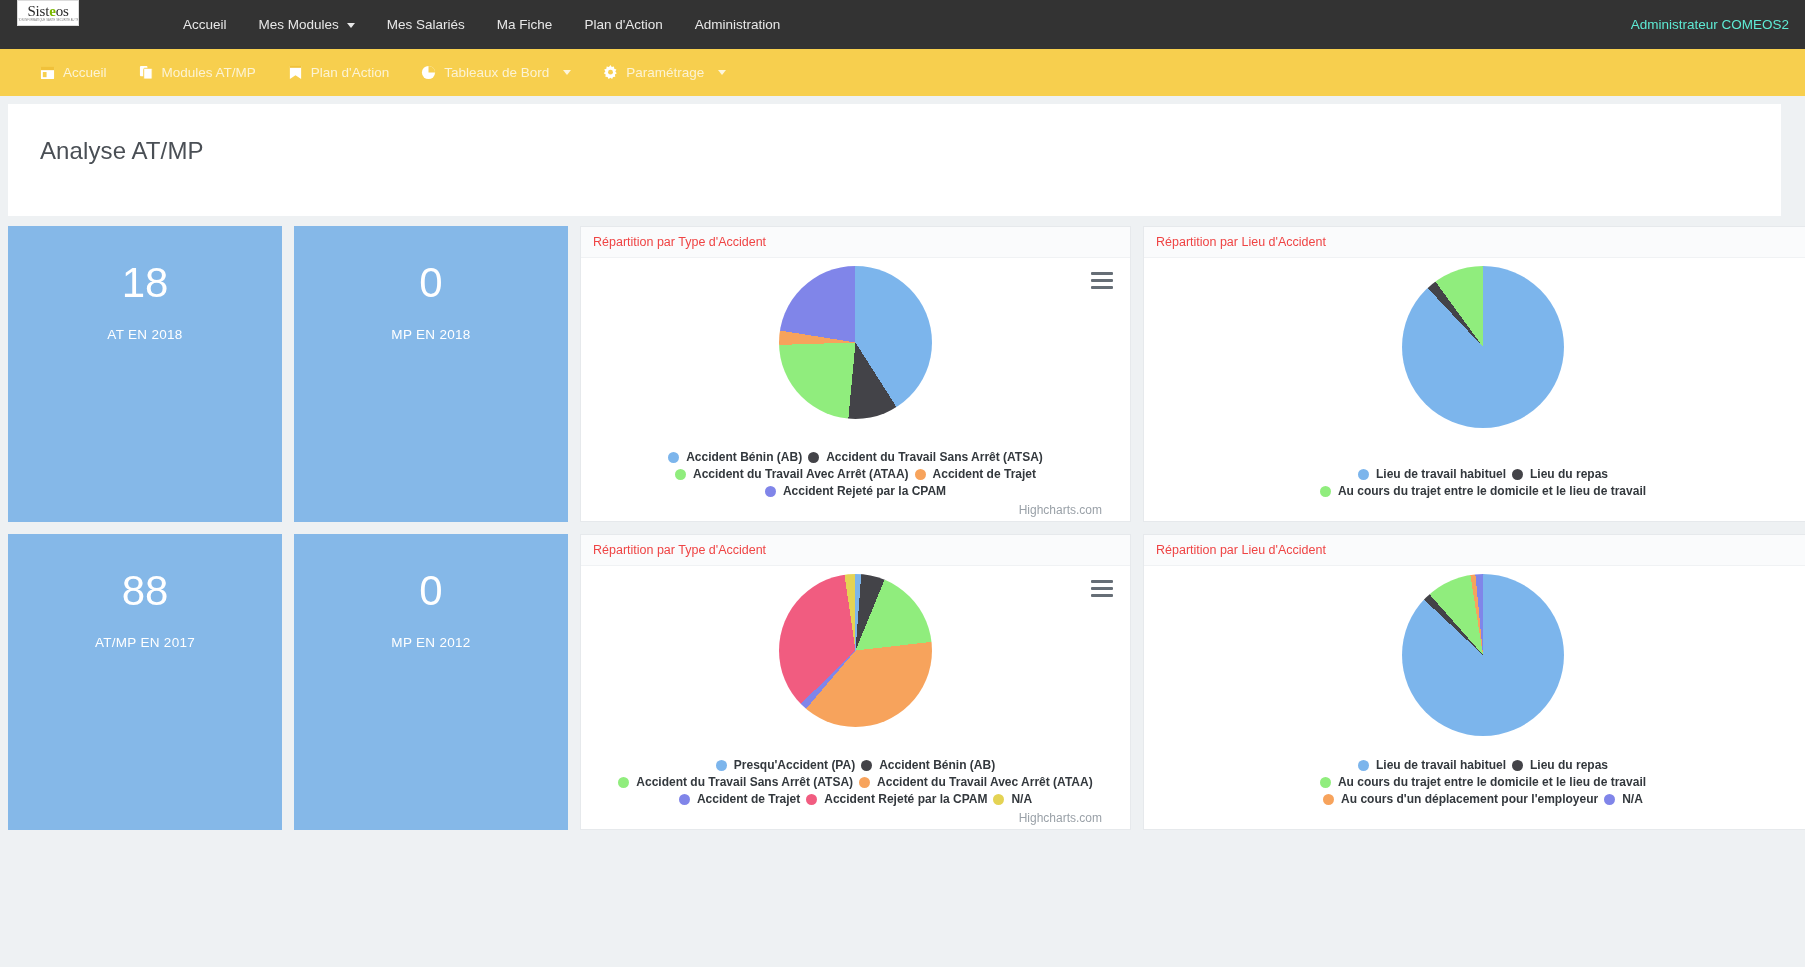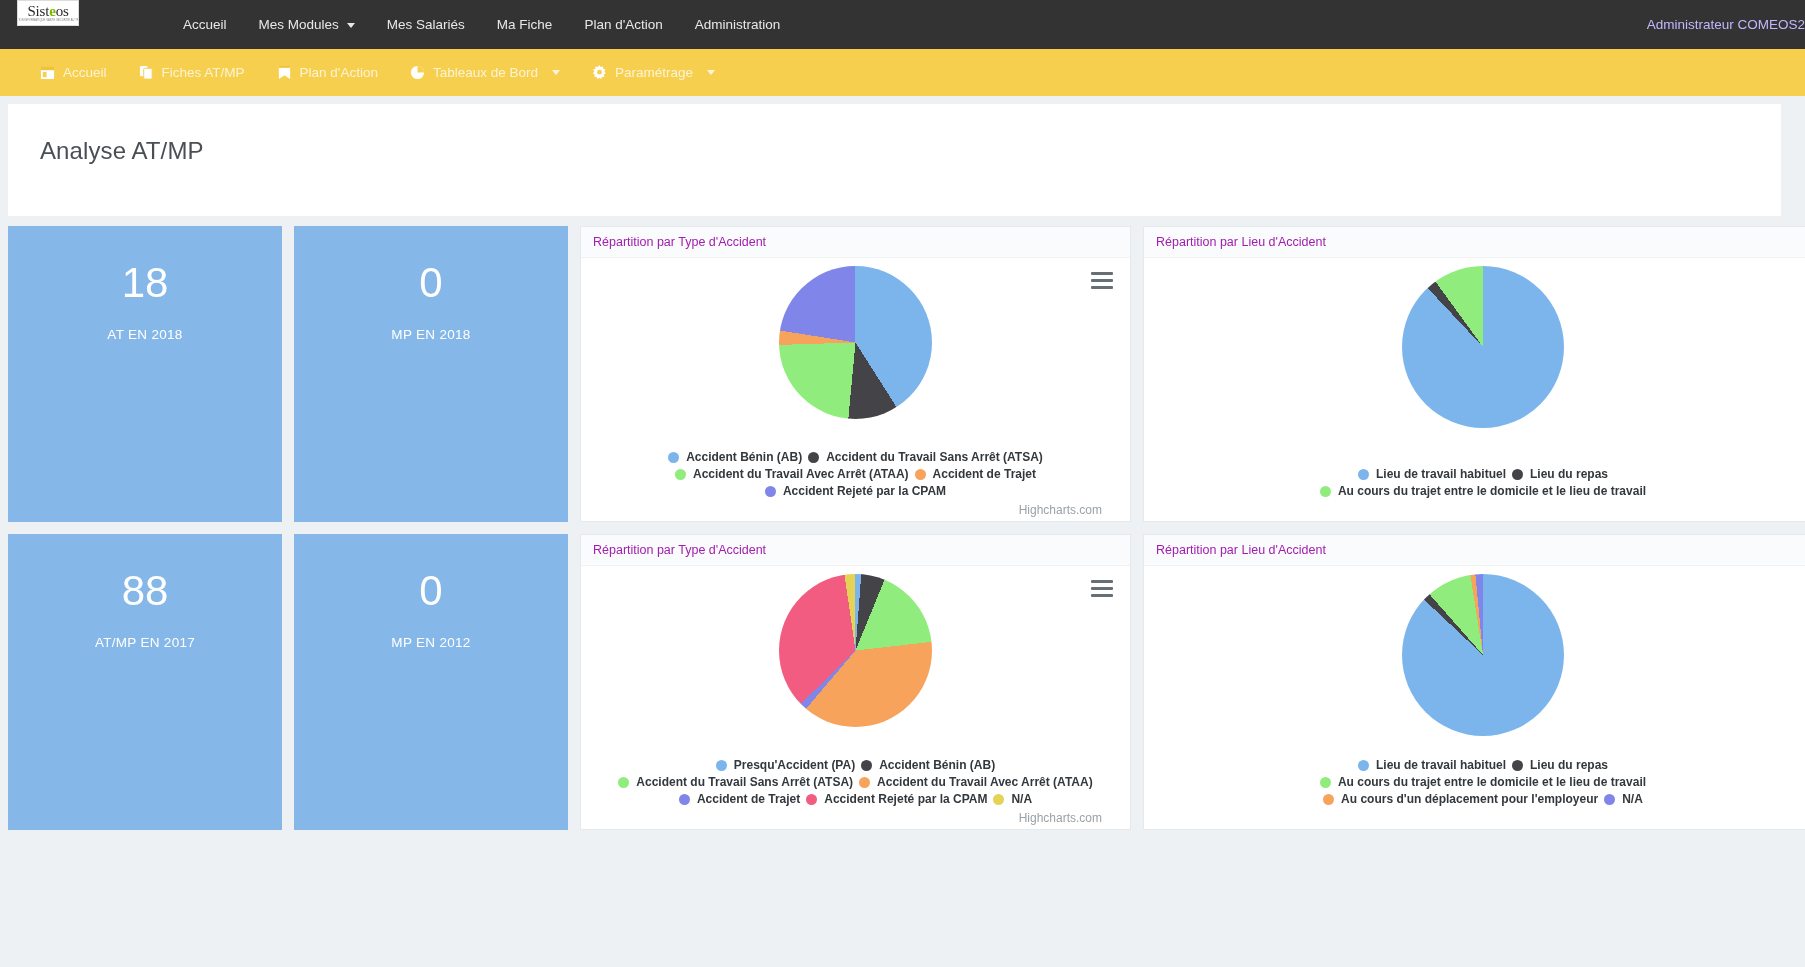--- a/index.html
+++ b/index.html
@@ -40,22 +40,22 @@
     padding: 0 16px; line-height: 49px; white-space: nowrap;
     display: flex; align-items: center; gap: 6px;
   }
   .caret {
     display: inline-block; width: 0; height: 0;
     border-left: 4px solid transparent; border-right: 4px solid transparent;
     border-top: 5px solid #e8e8e8; margin-left: 2px; position: relative; top: 1px;
   }
   .user-label {
     position: absolute; right: 0px; top: 0; line-height: 49px;
-    color: #c4b5fd; font-size: 13.5px; white-space: nowrap;
-    padding-right: 0px;
+    color: #5eead4; font-size: 13.5px; white-space: nowrap;
+    padding-right: 16px;
   }
 
   
   .subnav {
     height: 47px; background: #f7cf4e;
     display: flex; align-items: center; padding-left: 24px;
   }
   .subnav-item {
     display: flex; align-items: center; gap: 8px;
     color: #fcf3d4; font-size: 13.5px; padding: 0 16px;
@@ -101,21 +101,21 @@
 
   
   .card {
     background: #fdfdfd; border: 1px solid #e6e9ec;
     height: 296px; position: relative; overflow: hidden;
   }
   .card-head {
     height: 31px; background: #fafbfc; border-bottom: 1px solid #f0f2f4;
     display: flex; align-items: center; padding-left: 12px;
   }
-  .card-head-title { font-size: 12.5px; color: #a21caf; }
+  .card-head-title { font-size: 12.5px; color: #ef4444; }
   .card-body { position: relative; height: 264px; background: #ffffff; }
 
   .export-btn {
     position: absolute; right: 17px; top: 14px;
     width: 22px; height: 17px; cursor: pointer;
     display: flex; flex-direction: column; justify-content: space-between;
   }
   .export-btn span { display: block; height: 3px; background: #666e76; border-radius: 1px; }
 
   .pie-wrap {
@@ -188,21 +188,21 @@
     </span>
     <span>Accueil</span>
   </a>
   <a class="subnav-item">
     <span class="ico">
       <svg width="15" height="15" viewBox="0 0 16 16">
           <rect x="1" y="1" width="8" height="11" rx="1" fill="#fff"></rect>
           <rect x="5" y="3.5" width="9" height="11.5" rx="1" fill="#fff" stroke="#f7cf4e" stroke-width="1"></rect>
         </svg>
     </span>
-    <span>Fiches AT/MP</span>
+    <span>Modules AT/MP</span>
   </a>
   <a class="subnav-item">
     <span class="ico">
       <svg width="15" height="15" viewBox="0 0 16 16">
           <path d="M2 1h12v14l-6-4-6 4z" fill="#fff"></path>
           <rect x="2" y="1" width="12" height="2" fill="#f0c13a"></rect>
         </svg>
     </span>
     <span>Plan d'Action</span>
   </a>

